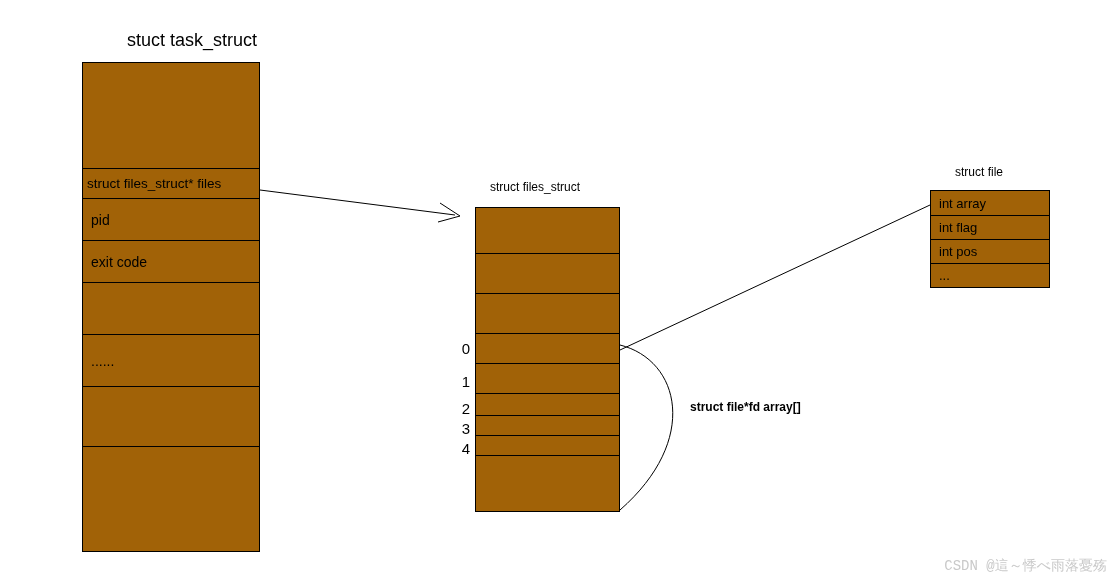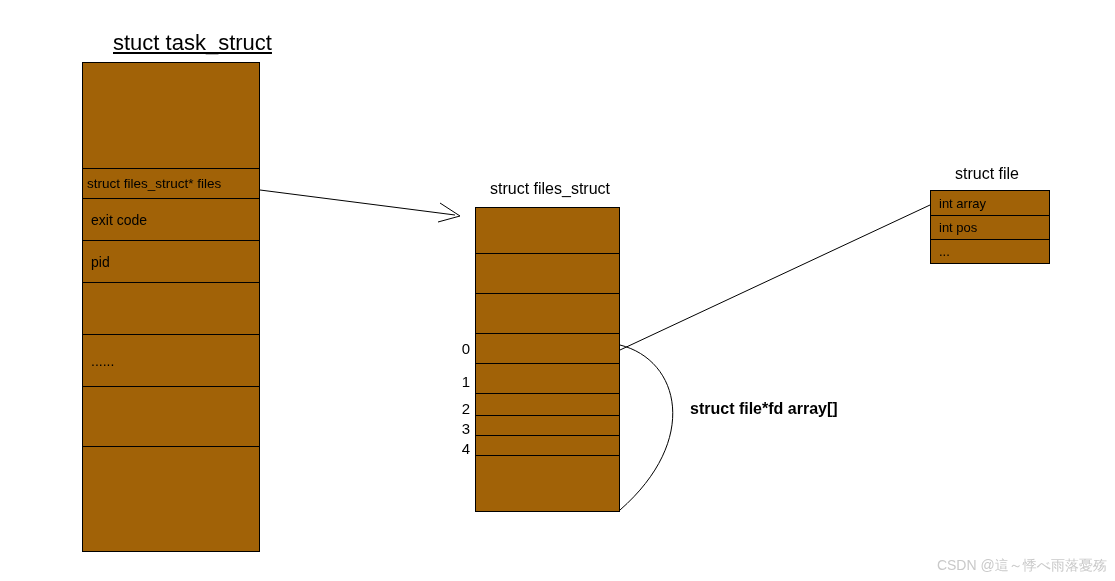--- a/index.html
+++ b/index.html
@@ -22,56 +22,56 @@
   .cell {
     border-top: 1px solid #000;
     box-sizing: border-box;
     padding: 4px 8px;
     font-size: 14px;
     display: flex;
     align-items: center;
   }
   .cell:first-child { border-top: none; }
   .label {
-    font-size: 16px;
+    font-size: 12px;
     white-space: nowrap;
   }
   .small { font-size: 13px; }
   .idx {
     position: absolute;
     font-size: 15px;
     text-align: right;
     width: 20px;
   }
   .watermark {
     position: absolute;
     right: 8px;
     bottom: 6px;
     font-size: 14px;
     color: #c9c9c9;
-    font-family: Liberation Sans, sans-serif;
+    font-family: Liberation Mono, monospace;
   }
   svg.connectors {
     position: absolute;
     left: 0; top: 0;
     width: 1115px;
     height: 581px;
     pointer-events: none;
   }
 </style>
 </head>
 <body>
 
-<div class="abs label" style="left:113px; top:30px; font-size:22px;text-decoration:underline;">stuct task_struct</div>
+<div class="abs label" style="left:127px; top:30px; font-size:18px;">stuct task_struct</div>
 
 <div class="abs box" style="left:82px; top:62px; width:178px; height:490px;">
   <div class="cell" style="height:105px;"></div>
   <div class="cell" style="height:30px; font-size:13.5px; padding:2px 4px;">struct files_struct* files</div>
+  <div class="cell" style="height:42px;">pid</div>
   <div class="cell" style="height:42px;">exit code</div>
-  <div class="cell" style="height:42px;">pid</div>
   <div class="cell" style="height:52px;"></div>
   <div class="cell" style="height:52px;">......</div>
   <div class="cell" style="height:60px;"></div>
   <div class="cell" style="height:55px;"></div>
 </div>
 
 <div class="abs label" style="left:490px; top:180px;">struct files_struct</div>
 
 <div class="abs box" style="left:475px; top:207px; width:145px; height:305px;">
   <div class="cell" style="height:45px;"></div>
@@ -90,20 +90,21 @@
 <div class="abs idx" style="left:450px; top:400px;">2</div>
 <div class="abs idx" style="left:450px; top:420px;">3</div>
 <div class="abs idx" style="left:450px; top:440px;">4</div>
 
 <div class="abs label" style="left:690px; top:400px;font-weight:bold;">struct file*fd array[]</div>
 
 <div class="abs label" style="left:955px; top:165px;">struct file</div>
 
 <div class="abs box" style="left:930px; top:190px; width:120px;">
   <div class="cell small" style="height:24px;">int array</div>
+  <div class="cell small" style="height:24px;">int flag</div>
   <div class="cell small" style="height:24px;text-align:right;">int pos</div>
   <div class="cell small" style="height:24px;">...</div>
 </div>
 
 <svg class="connectors">
 
   <line x1="260" y1="190" x2="455" y2="215" stroke="#000" stroke-width="1"></line>
   <polyline points="440,203 460,216 438,222" fill="none" stroke="#000" stroke-width="1"></polyline>
 
   <line x1="620" y1="350" x2="930" y2="205" stroke="#000" stroke-width="1"></line>

